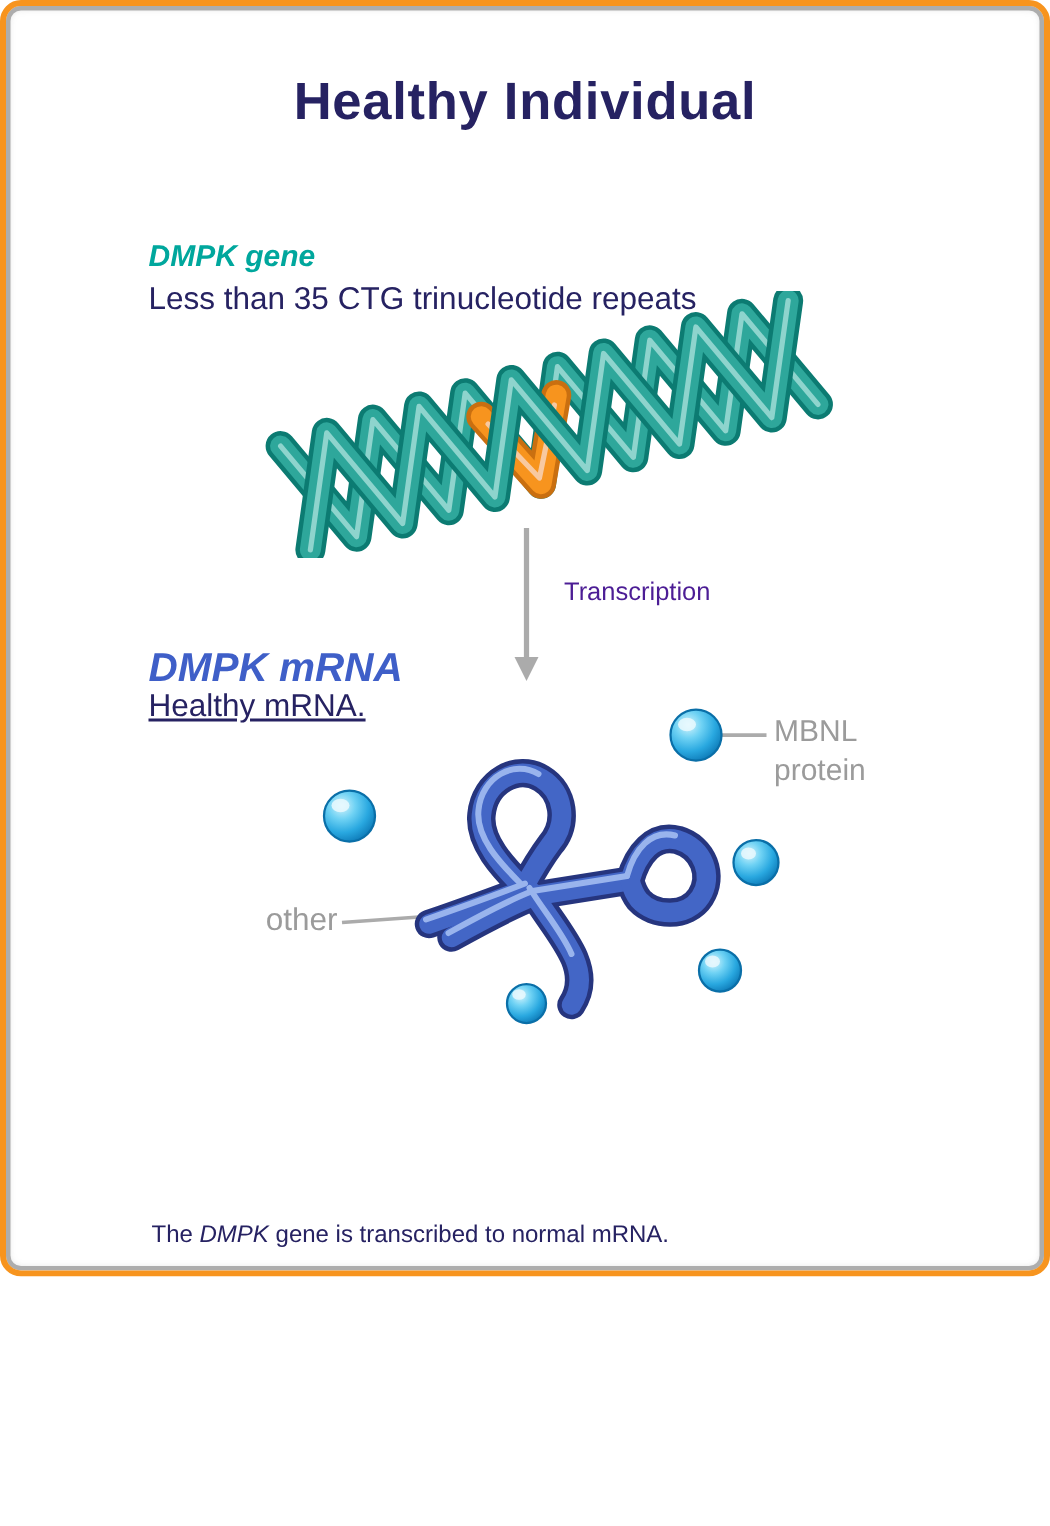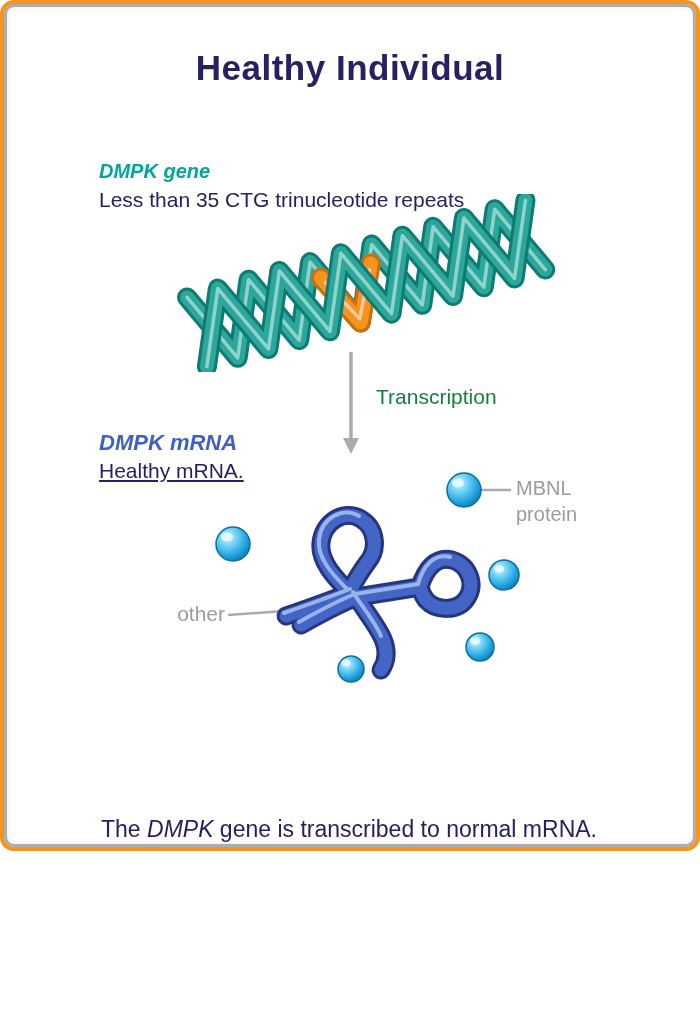--- a/index.html
+++ b/index.html
@@ -21,41 +21,41 @@
   .gene-heading{
     left:95px;top:156px;
     font-size:20px;font-weight:bold;font-style:italic;color:#00A79D;
   }
   .gene-sub{
     left:95px;top:172px;
     font-size:21px;color:#262262;margin-top:12px;
   }
   .transcription-label{
     left:372px;top:381px;
-    font-size:21px;color:#15803d;text-align:right;
+    font-size:17px;color:#4c1d95;text-align:right;
   }
   .mrna-heading{
     left:95px;top:426px;
-    font-size:22px;font-weight:bold;font-style:italic;color:#3F5FC8;
+    font-size:27px;font-weight:bold;font-style:italic;color:#3F5FC8;
   }
   .mrna-sub{
     left:95px;top:455px;
     font-size:21px;color:#262262;text-decoration:underline;
   }
   .mbnl-label{
     left:512px;top:471px;width:82px;
     font-size:20px;color:#9B9B9B;line-height:1.32;
   }
   .mrna-pointer-label{
     left:155px;top:598px;width:66px;text-align:right;
     font-size:21px;color:#9B9B9B;
   }
   .footer-text{
     left:97px;top:808px;width:518px;
-    font-size:23px;color:#262262;line-height:1.55;
+    font-size:16px;color:#262262;line-height:1.55;
   }
   .footer-text i{font-style:italic;}
   svg{display:block;}
 </style>
 </head>
 <body>
 
 <div class="card">
 
   <div class="abs title">Healthy Individual</div>

